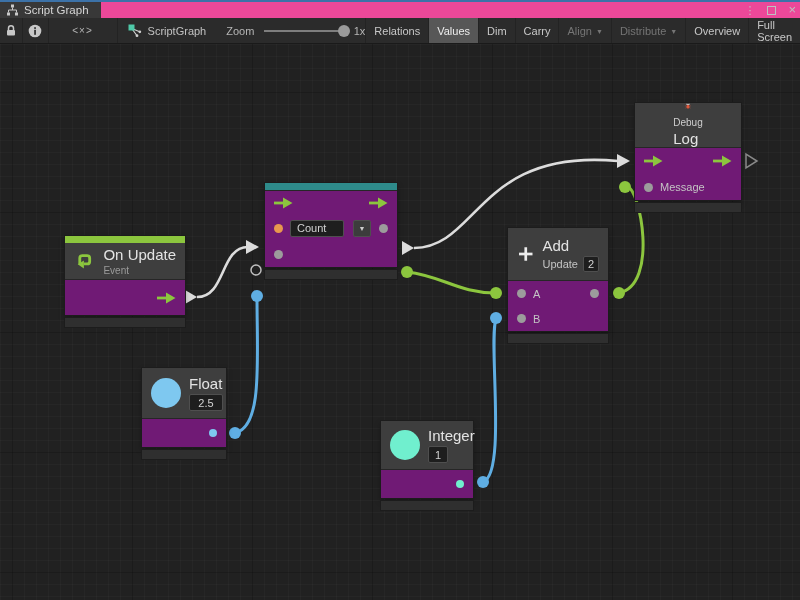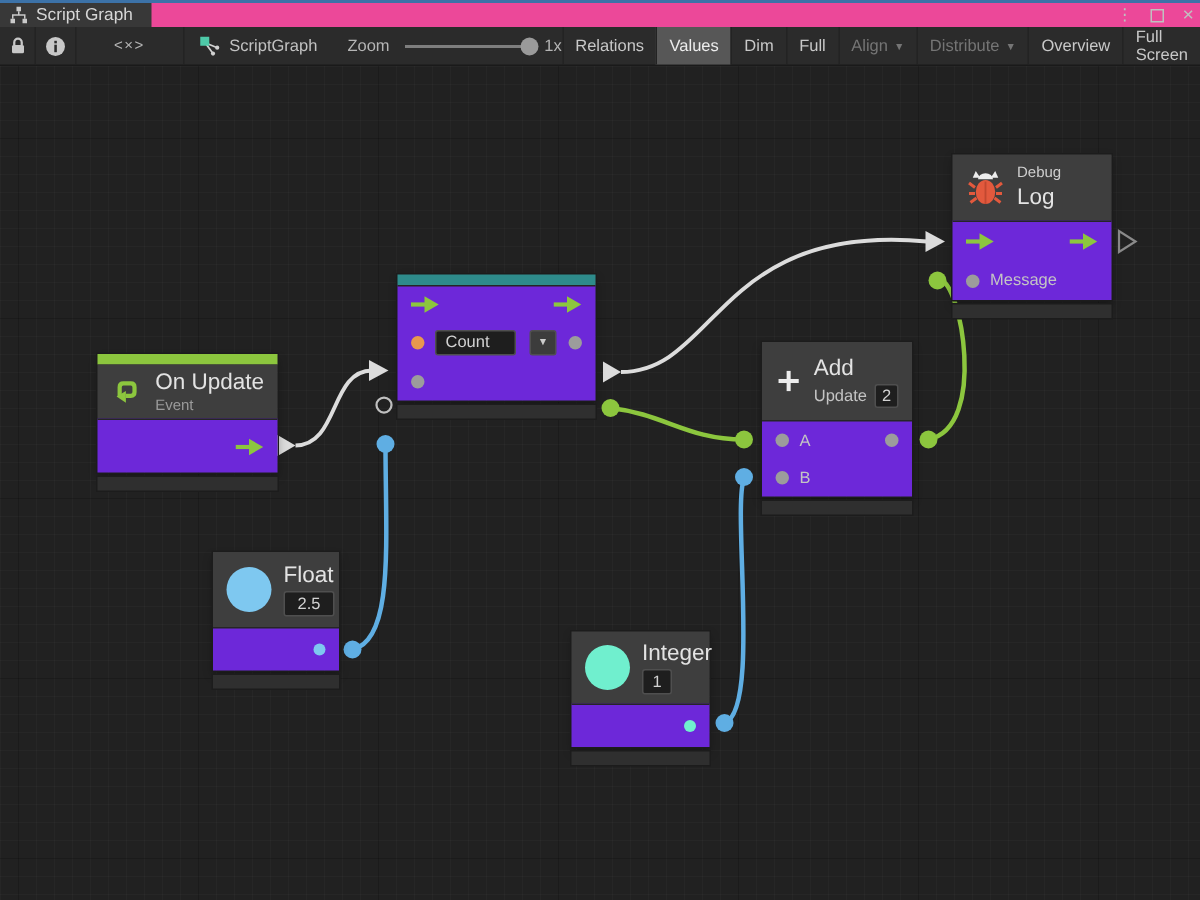--- a/index.html
+++ b/index.html
@@ -44,21 +44,21 @@
   .wires{position:absolute;left:0;top:0;width:800px;height:600px;pointer-events:none;}
   
   .node{position:absolute;}
   .node .main{box-shadow:0 0 0 1px #1C1C1C,0 3px 6px rgba(0,0,0,0.35);}
   .accent{height:7px;}
   .head{background:#3E3E3E;display:flex;align-items:center;gap:8px;padding:0 9px;}
   .hblock{display:flex;flex-direction:column;justify-content:center;gap:2px;}
   .ttl{font-size:15px;color:#E3E3E3;white-space:nowrap;}
   .sub{font-size:10px;color:#9B9B9B;}
   .cat{font-size:10px;color:#CFCFCF;}
-  .nbody{background:#6d28d9;border-top:1px solid #262626;}
+  .nbody{background:#701a75;border-top:1px solid #262626;}
   .prow{display:flex;align-items:center;gap:7px;padding:0 9px;}
   .foot{height:9px;background:#2F2F2F;margin-top:3px;box-shadow:0 0 0 1px #1C1C1C;}
   .dot{width:9px;height:9px;border-radius:50%;flex:0 0 auto;}
   .dot.gray{background:#9C9C9C;}
   .dot.orange{background:#E8984E;}
   .dot.fblue{background:#7EC8F0;width:8px;height:8px;}
   .dot.aqua{background:#70EFCE;width:8px;height:8px;}
   .mla{margin-left:auto;}
   .plabel{font-size:11px;color:#C4C4C4;}
   .field{background:#1E1E1E;border:1px solid #4F4F4F;border-radius:2px;color:#D2D2D2;
@@ -128,21 +128,21 @@
       <div class="rb">
           <span>Relations</span>
         </div>
       <div class="rb active">
           <span>Values</span>
         </div>
       <div class="rb">
           <span>Dim</span>
         </div>
       <div class="rb">
-          <span>Full</span>
+          <span>Carry</span>
         </div>
       <div class="rb disabled">
         <span>Align</span>
           <span class="dd">▼</span>
       </div>
       <div class="rb disabled">
         <span>Distribute</span>
           <span class="dd">▼</span>
       </div>
       <div class="rb">
@@ -302,21 +302,21 @@
           <span class="dot gray"></span>
           <span class="plabel">B</span>
         </div>
       </div>
     </div>
     <div class="foot"></div>
   </div>
 
   <div class="node" style="left:635px;top:103px;width:106px;">
     <div class="main">
-      <div class="head" style="height:44px;">
+      <div class="head" style="height:44px;flex-direction:column;">
         <svg width="26" height="26" viewBox="0 0 26 26">
           <polygon points="6.5,2 9.5,6.5 4.5,6.5" fill="#EDEDED"></polygon>
           <polygon points="19.5,2 21.5,6.5 16.5,6.5" fill="#EDEDED"></polygon>
           <path d="M8,7.5 a5,4 0 0 1 10,0 Z" fill="#EDEDED"></path>
           <path d="M6,13 L2,10 M6,17 L2,17 M7,20 L3,23 M20,13 L24,10 M20,17 L24,17 M19,20 L23,23" stroke="#E2593D" stroke-width="2" fill="none"></path>
           <ellipse cx="13" cy="16" rx="6.5" ry="8" fill="#E2593D"></ellipse>
           <path d="M13,9 V24" stroke="#C14830" stroke-width="1.2"></path>
         </svg>
         <div class="hblock">
           <span class="cat">Debug</span>

